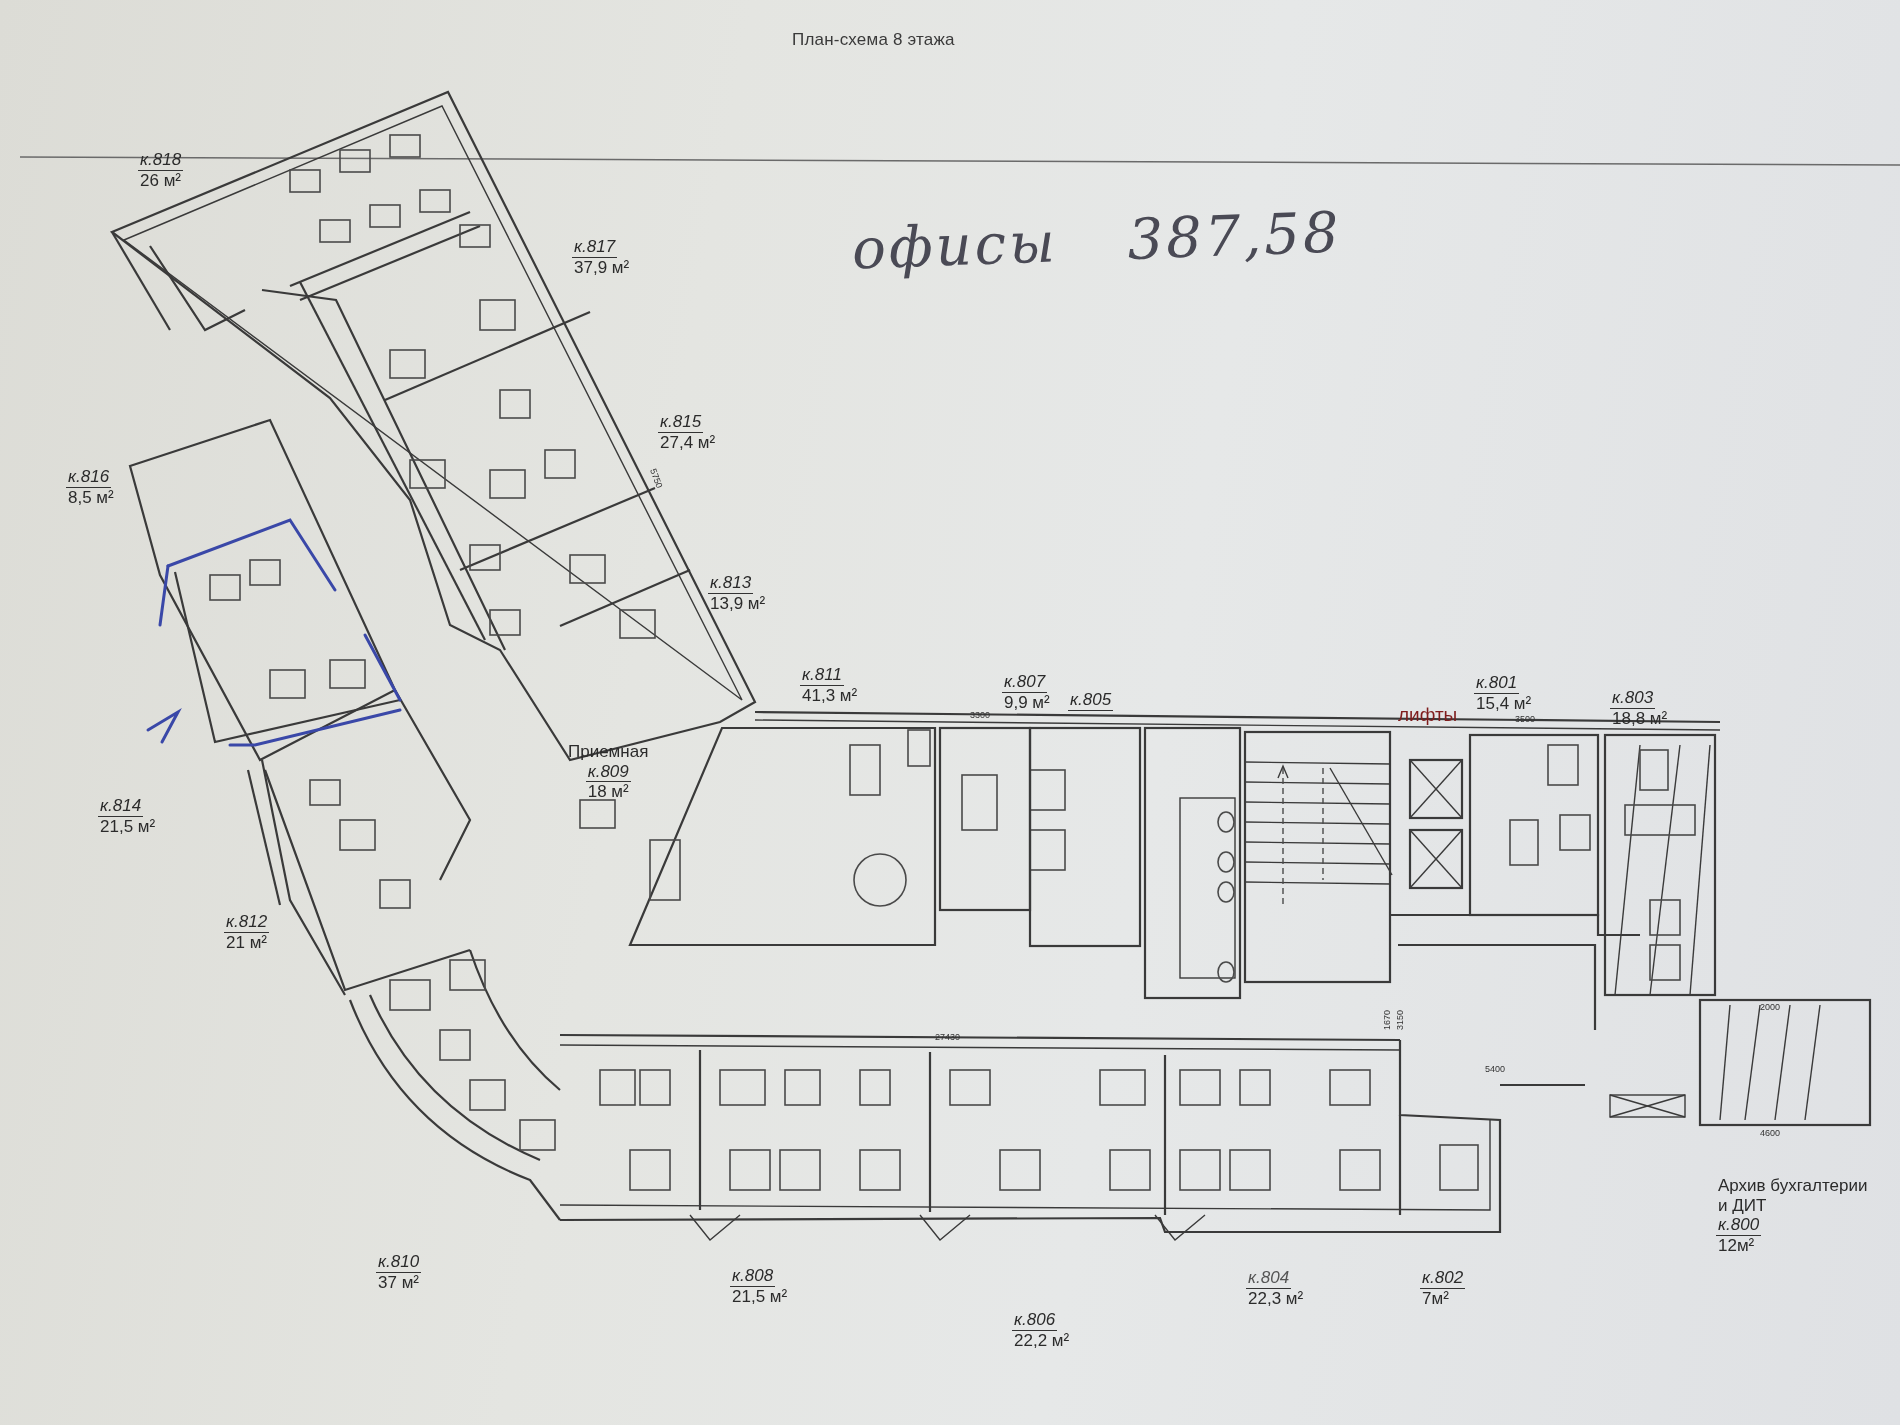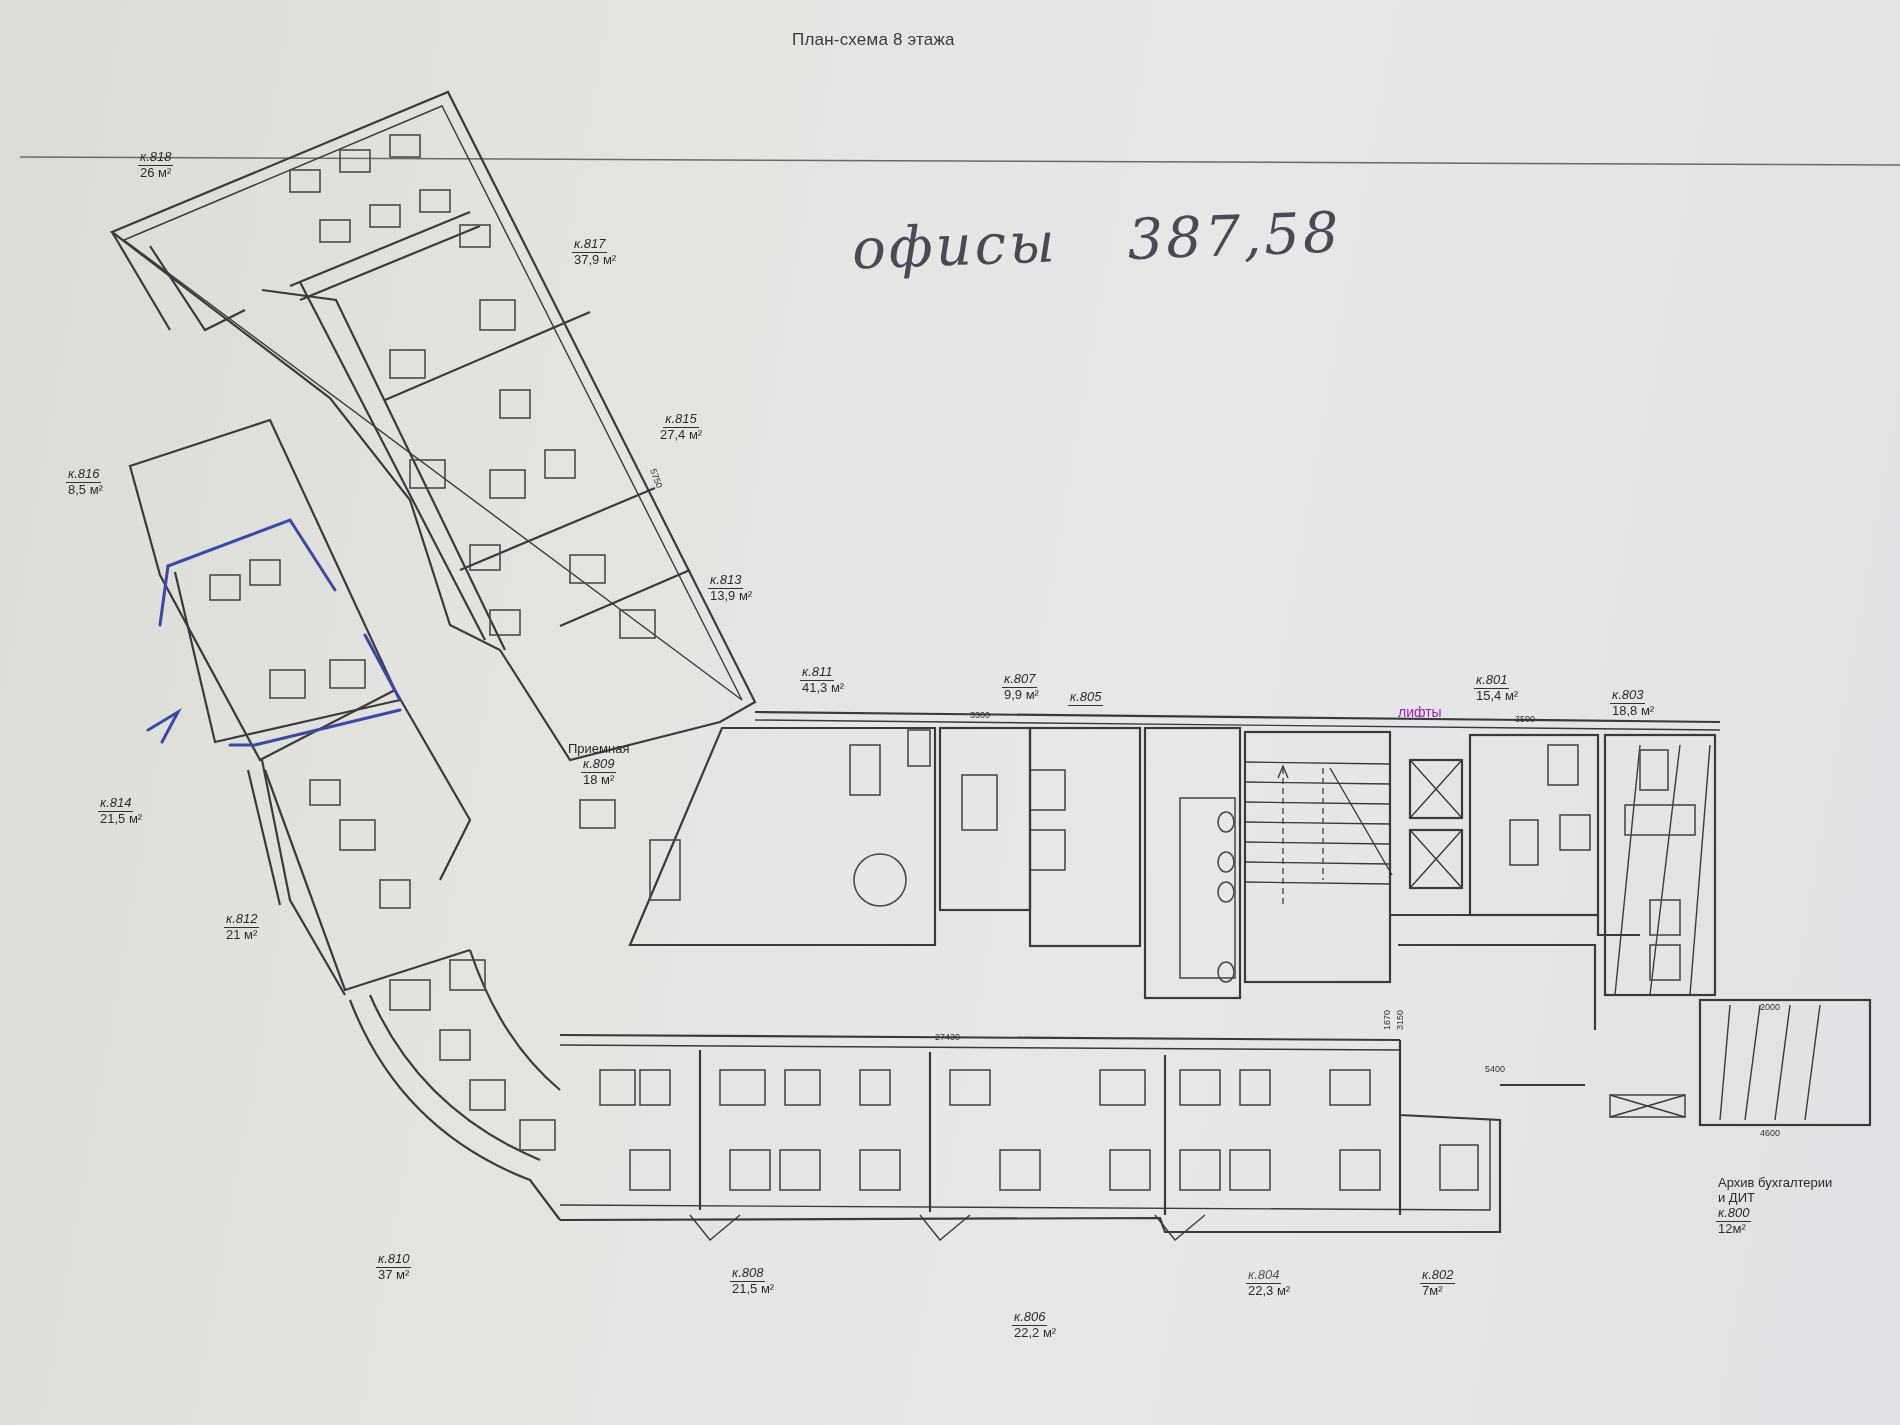--- a/index.html
+++ b/index.html
@@ -5,24 +5,24 @@
   html, body { margin:0; padding:0; }
   body {
     width:1900px; height:1425px; overflow:hidden;
     background: linear-gradient(100deg, #dcdcd6 0%, #e4e5e1 35%, #e6e8e8 60%, #dfe1e4 100%);
     font-family: "Liberation Sans", sans-serif;
     color:#2a2a2a; position:relative;
   }
   .page-title { position:absolute; left:792px; top:30px; font-size:17px; color:#3a3a3a; letter-spacing:0.2px; }
   .hand-note { position:absolute; left:852px; top:208px; font-family:"DejaVu Serif", serif; font-style:italic; font-size:56px; color:#4a4a55; letter-spacing:3px; transform:rotate(-2deg); }
   .hand-note .num { margin-left:70px; }
-  .room-label { position:absolute; font-size:13px; line-height:1.15; color:#2b2b2b; }
+  .room-label { position:absolute; font-size:17px; line-height:1.15; color:#2b2b2b; }
   .room-label .no { display:inline-block; border-bottom:1.5px solid #333; font-style:italic; padding:0 2px; }
   .room-label .area { display:block; padding:0 2px; }
-  .note-label { position:absolute; font-size:14px; color:#a21caf; line-height:1.2; }
+  .note-label { position:absolute; font-size:19px; color:#7f1d1d; line-height:1.2; }
   svg.plan { position:absolute; left:0; top:0; }
   .w { stroke:#3a3a3a; fill:none; stroke-width:2.2; }
   .w2 { stroke:#3a3a3a; fill:none; stroke-width:1.4; }
   .dash { stroke:#4a4a4a; fill:none; stroke-width:1.4; stroke-dasharray:6 4; }
   .furn { stroke:#4a4a4a; fill:none; stroke-width:1.6; }
   .blue { stroke:#3a48a8; fill:none; stroke-width:3; stroke-linecap:round; }
   .hline { stroke:#6a6a6a; stroke-width:1.5; }
   .dim { font-size:9px; fill:#333; font-family:"Liberation Sans", sans-serif; }
 </style>
 </head>
@@ -241,21 +241,21 @@
   <span class="area">26 м²</span>
 </div>
 <div class="room-label" style="left:572px; top:237px;">
   <span class="no">к.817</span>
   <span class="area">37,9 м²</span>
 </div>
 <div class="room-label" style="left:66px; top:467px;">
   <span class="no">к.816</span>
   <span class="area">8,5 м²</span>
 </div>
-<div class="room-label" style="left:658px; top:412px;text-align:center;">
+<div class="room-label" style="left:658px; top:412px;">
   <span class="no">к.815</span>
   <span class="area">27,4 м²</span>
 </div>
 <div class="room-label" style="left:98px; top:796px;">
   <span class="no">к.814</span>
   <span class="area">21,5 м²</span>
 </div>
 <div class="room-label" style="left:708px; top:573px;">
   <span class="no">к.813</span>
   <span class="area">13,9 м²</span>

